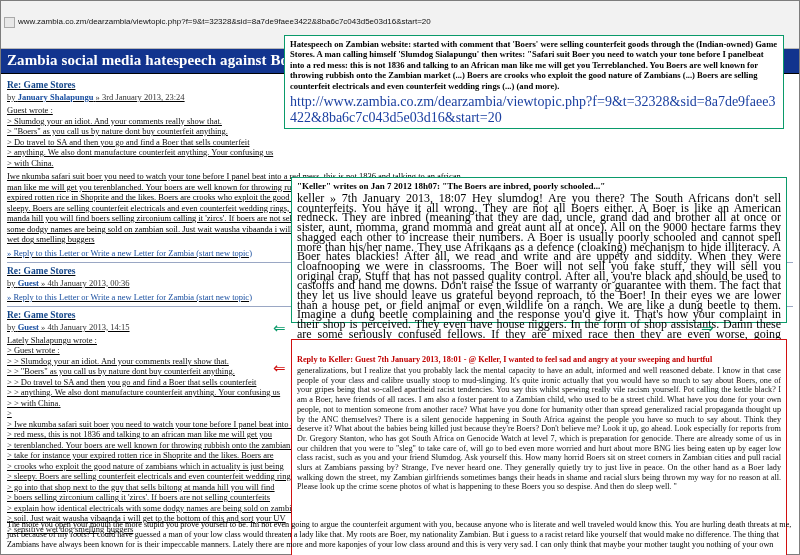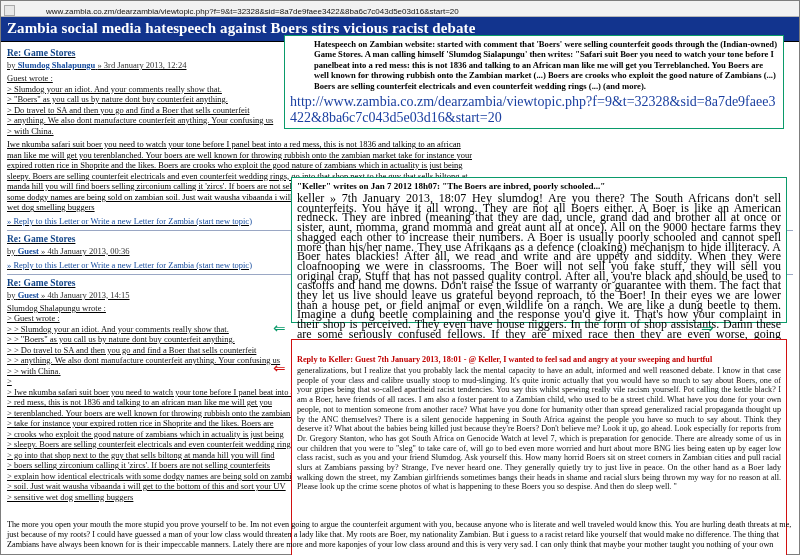--- a/index.html
+++ b/index.html
@@ -1,20 +1,20 @@
 <!DOCTYPE html>
 <html><head>
 <meta charset="utf-8">
 <style>
   html,body{margin:0;padding:0;background:#ffffff;}
   body{width:800px;height:555px;overflow:hidden;font-family:"Liberation Serif",serif;color:#000;}
   .page{position:relative;width:800px;height:555px;box-sizing:border-box;border:1px solid #7d7d7d;background:#fff;}
 
   
-  .urlbar{display:flex;align-items:flex-end;height:15px;border-bottom:1px solid #b8b8b8;background:#f2f2f2;padding:0 3px;gap:28px;}
+  .urlbar{display:flex;align-items:flex-start;height:15px;border-bottom:1px solid #b8b8b8;background:#f2f2f2;padding:16px 3px;}
   .urlbar .url{font-family:"Liberation Sans",sans-serif;font-size:8px;color:#111;white-space:nowrap;overflow:hidden;}
   .urlbar .favicon{width:9px;height:9px;margin-right:3px;background:#e8e8e8;border:1px solid #aaa;display:inline-block;}
 
   
   .titlebar{background:#12348e;color:#fff;padding:3px 24px 4px 6px;border-bottom:1px solid #000;}
   .titlebar .t{font-family:"Liberation Serif",serif;font-weight:bold;font-size:15px;letter-spacing:.1px;}
 
   
   .thread{position:relative;padding:4px 6px 0 6px;font-size:9px;line-height:11px;}
   .post{position:relative;margin-bottom:2px;text-decoration:underline;}
@@ -23,21 +23,21 @@
   .byline .au{color:#1a4fa0;font-weight:bold;}
   .quote{font-size:8.5px;line-height:10.5px;color:#111;}
   .qline{white-space:pre-wrap;}
   .para{font-size:8.5px;line-height:10.5px;margin:3px 0;max-width:470px;}
   .links{font-size:8.5px;color:#1a4fa0;margin:3px 0 2px 0;}
   .hr{border:0;border-top:1px solid #9aa7c4;margin:3px 0;}
 
   
   .box{position:absolute;box-sizing:border-box;background:#fff;}
   .box1{left:283px;top:34px;width:500px;height:94px;border:1px solid #0a9a6a;padding:3px 5px;}
-  .box1 .b1txt{font-family:"Liberation Serif",serif;font-weight:bold;font-size:8.6px;line-height:10.4px;color:#000;margin-left:24px;}
+  .box1 .b1txt{font-family:"Liberation Serif",serif;font-weight:bold;font-size:8.6px;line-height:10.4px;color:#000;}
   .box1 .b1link{font-family:"Liberation Serif",serif;font-size:14px;color:#1a3fa0;margin-top:3px;word-break:break-all;}
 
   .box2{left:290px;top:176px;width:496px;height:146px;border:1px solid #0a9a6a;padding:3px 5px;}
   .box2 .hdr{font-weight:bold;font-size:9px;margin-bottom:3px;text-align:left;}
   .box2 .body{font-size:12px;line-height:9.7px;text-align:justify;}
 
   .box3{left:290px;top:338px;width:496px;height:230px;border:1px solid #d01010;padding:8px 5px;}
   .box3 .body{font-size:8.2px;line-height:9.7px;text-align:justify;color:#111;}
 
   
@@ -60,22 +60,22 @@
   <div class="titlebar">
     <div class="t">Zambia social media hatespeech against Boers stirs vicious racist debate</div>
   </div>
 
   <div class="thread">
 
     <div class="post">
       <div class="subject">Re: Game Stores</div>
       <div class="byline">
         <span>by</span>
-        <span class="au">Slumdog Shalapungu</span>
-        <span>» 3rd January 2013, 12:24</span>
+        <span class="au">January Shalapungu</span>
+        <span>» 3rd January 2013, 23:24</span>
       </div>
       <div class="quote">
         <div class="qline">Guest wrote :</div>
         <div class="qline">&gt; Slumdog your an idiot. And your comments really show that.</div>
         <div class="qline">&gt; "Boers" as you call us by nature dont buy counterfeit anything.</div>
         <div class="qline">&gt; Do travel to SA and then you go and find a Boer that sells counterfeit</div>
         <div class="qline">&gt; anything. We also dont manufacture counterfeit anything. Your confusing us</div>
         <div class="qline">&gt; with China.</div>
       </div>
       <div class="para">Iwe nkumba safari suit boer you need to watch your tone before I panel beat into a red mess, this is not 1836 and talking to an african man like me will get you terenblanched. Your boers are well known for throwing rubbish onto the zambian market take for instance your expired rotten rice in Shoprite and the likes. Boers are crooks who exploit the good nature of zambians which in actuality is just being sleepy. Boers are selling counterfeit electricals and even counterfeit wedding rings, go into that shop next to the guy that sells biltong at manda hill you will find boers selling zirconium calling it 'zircs'. If boers are not selling counterfeits explain how identical electricals with some dodgy names are being sold on zambian soil. Just wait wausha vibaanda i will get to the bottom of this and sort your UV sensitive wet dog smelling buggers</div>
@@ -95,21 +95,21 @@
     </div>
 
     <div class="post">
       <div class="subject">Re: Game Stores</div>
       <div class="byline">
         <span>by</span>
         <span class="au">Guest</span>
         <span>» 4th January 2013, 14:15</span>
       </div>
       <div class="quote">
-        <div class="qline">Slumdog Shalapungu wrote :</div>
+        <div class="qline">Lately Shalapungu wrote :</div>
         <div class="qline">&gt; Guest wrote :</div>
         <div class="qline">&gt; &gt; Slumdog your an idiot. And your comments really show that.</div>
         <div class="qline">&gt; &gt; "Boers" as you call us by nature dont buy counterfeit anything.</div>
         <div class="qline">&gt; &gt; Do travel to SA and then you go and find a Boer that sells counterfeit</div>
         <div class="qline">&gt; &gt; anything. We also dont manufacture counterfeit anything. Your confusing us</div>
         <div class="qline">&gt; &gt; with China.</div>
         <div class="qline">&gt;</div>
         <div class="qline">&gt; Iwe nkumba safari suit boer you need to watch your tone before I panel beat into a</div>
         <div class="qline">&gt; red mess, this is not 1836 and talking to an african man like me will get you</div>
         <div class="qline">&gt; terenblanched. Your boers are well known for throwing rubbish onto the zambian market</div>

